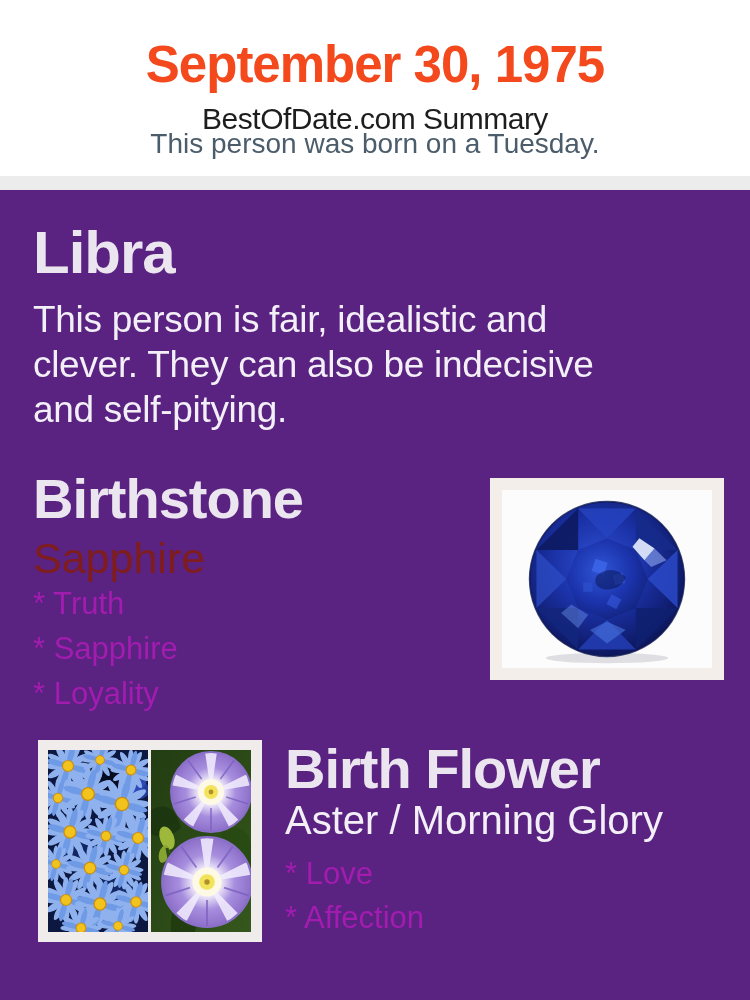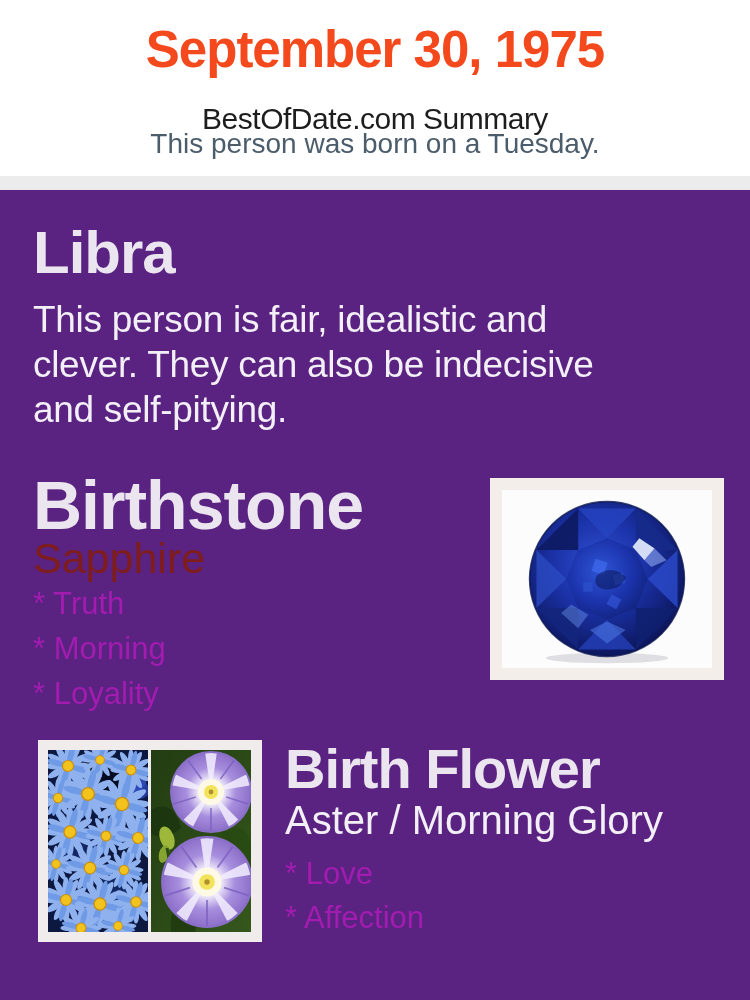--- a/index.html
+++ b/index.html
@@ -2,37 +2,37 @@
 <html><head>
 <meta charset="utf-8">
 <style>
   * { margin:0; padding:0; box-sizing:border-box; }
   html,body { width:750px; height:1000px; background:#ffffff; overflow:hidden; }
   body { font-family:"Liberation Sans","DejaVu Sans",sans-serif; }
   .canvas { position:relative; width:750px; height:1000px; background:#ffffff; }
 
   
   .header { position:absolute; left:0; top:0; width:750px; height:176px; background:#ffffff; text-align:center; }
-  .date-title { position:absolute; left:0; top:20px; width:750px; font-size:51px; font-weight:700;
+  .date-title { position:absolute; left:0; top:35px; width:750px; font-size:51px; font-weight:700;
                 color:#f4491c; letter-spacing:-1px; }
   .site-summary { position:absolute; left:0; top:102px; width:750px; font-size:30px; font-weight:400;
                   color:#1d1d1d; letter-spacing:-0.5px; }
   .weekday-note { position:absolute; left:0; top:128px; width:750px; font-size:28px; font-weight:400;
                   color:#4b5c6b; }
   .divider-strip { position:absolute; left:0; top:176px; width:750px; height:14px; background:#ececec; }
 
   
   .purple-section { position:absolute; left:0; top:190px; width:750px; height:810px; background:#5a2281; }
 
   .zodiac-title { position:absolute; left:33px; top:218px; font-size:60px; font-weight:700;
                   color:#ebe5ef; letter-spacing:-1px; }
   .zodiac-desc { position:absolute; left:33px; top:297px; width:610px; font-size:37px; line-height:45px;
                  font-weight:400; color:#f3eff7; letter-spacing:-0.3px; }
 
-  .birthstone-title { position:absolute; left:33px; top:466px; font-size:68px; font-weight:700;
+  .birthstone-title { position:absolute; left:33px; top:466px; font-size:56px; font-weight:700;
                       color:#ebe5ef; letter-spacing:-1px; }
   .birthstone-name { position:absolute; left:33px; top:534px; font-size:43px; font-weight:400; color:#7f1d1d; }
   .trait { font-size:31px; font-weight:400; color:#a21caf; }
   .bs-trait-1 { position:absolute; left:33px; top:586px; }
   .bs-trait-2 { position:absolute; left:33px; top:631px; }
   .bs-trait-3 { position:absolute; left:33px; top:676px; }
 
   
   .gem-box { position:absolute; left:490px; top:478px; width:234px; height:202px; background:#f4eeea;
              padding:12px; }
@@ -63,21 +63,21 @@
   <div class="divider-strip"></div>
 
   <div class="purple-section"></div>
 
   <div class="zodiac-title">Libra</div>
   <div class="zodiac-desc">This person is fair, idealistic and clever. They can also be indecisive and self-pitying.</div>
 
   <div class="birthstone-title">Birthstone</div>
   <div class="birthstone-name">Sapphire</div>
   <div class="trait bs-trait-1">* Truth</div>
-  <div class="trait bs-trait-2">* Morning</div>
+  <div class="trait bs-trait-2">* Sapphire</div>
   <div class="trait bs-trait-3">* Loyality</div>
 
   <div class="gem-box">
     <div class="gem-inner">
       <svg width="170" height="170" viewBox="0 0 200 200">
         <defs>
           <radialGradient id="gemBase" cx="45%" cy="40%" r="65%">
             <stop offset="0%" stop-color="#3050d2"></stop>
             <stop offset="45%" stop-color="#1b32a8"></stop>
             <stop offset="78%" stop-color="#111f74"></stop>

